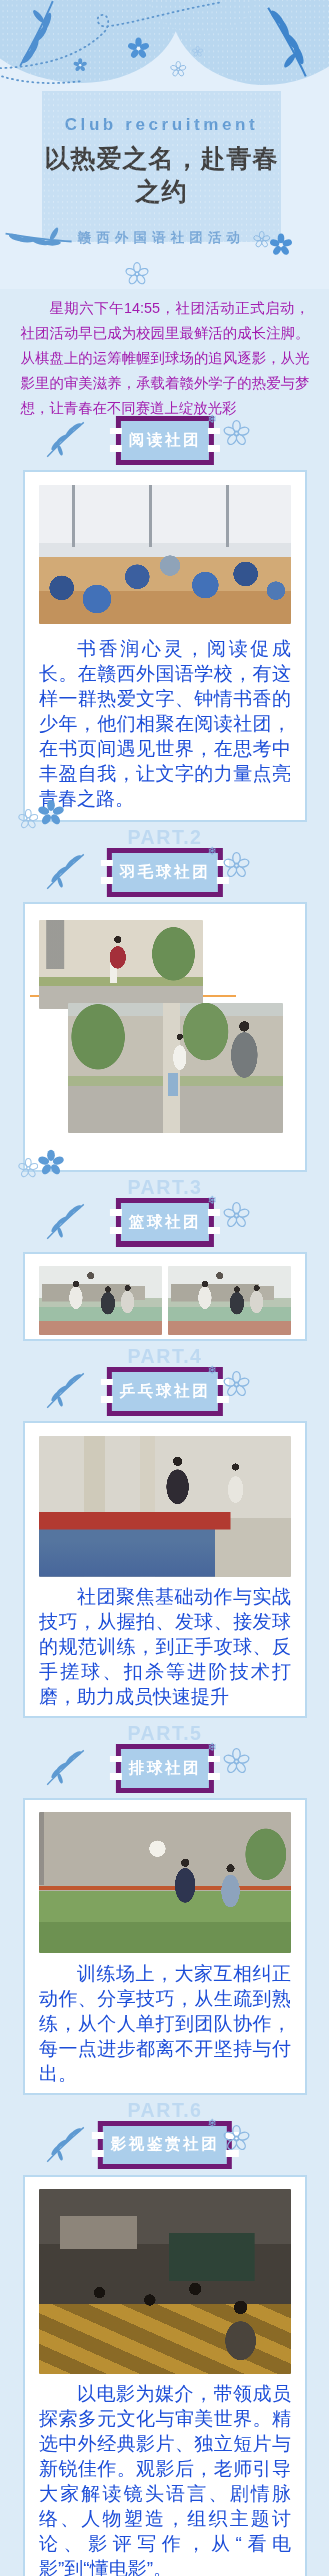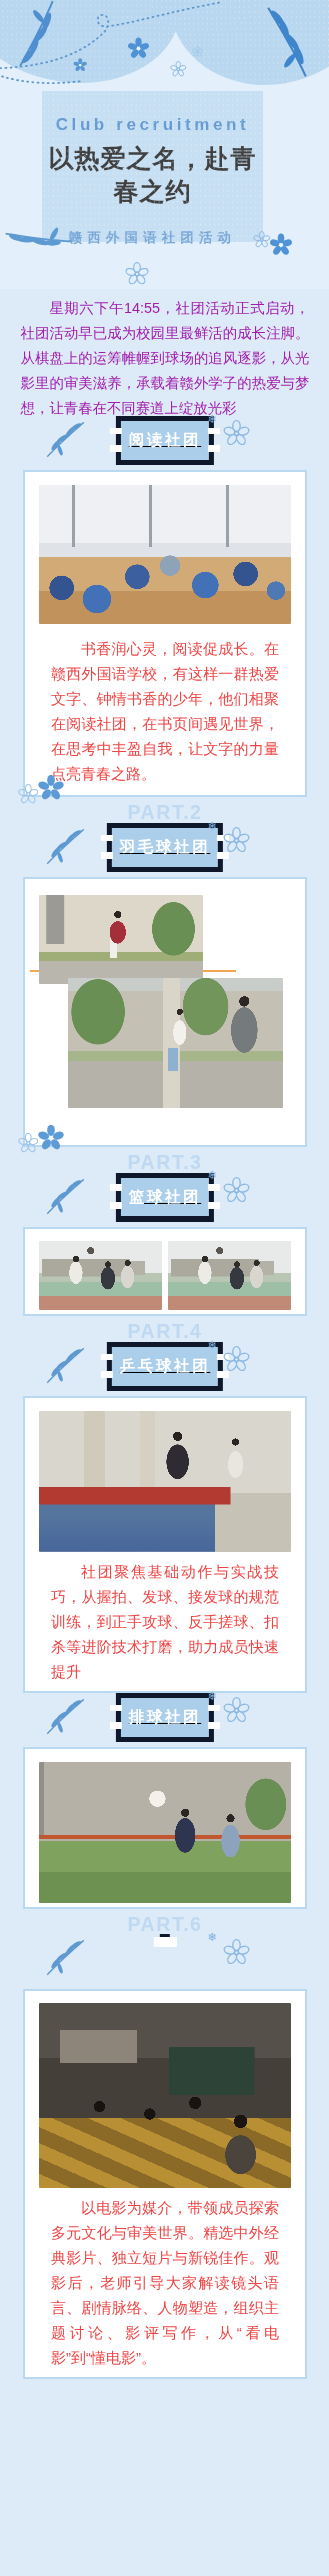--- a/index.html
+++ b/index.html
@@ -16,51 +16,51 @@
       background-image:radial-gradient(rgba(255,255,255,.8) 0.7px,transparent 0.8px);
       background-size:4.6px 5.7px;border-radius:inherit;}
   .curve-svg{position:absolute;left:0;top:0;}
   .deco{position:absolute;}
   .hero-leaf-tl{left:6.2px;top:4.1px;width:62px;height:62px;color:#4f8fd0;transform:rotate(160deg);}
   .hero-leaf-tr{right:9.3px;top:7.2px;width:67px;height:67px;color:#3f85cc;transform:rotate(18deg) scaleX(-1);}
   .fl-a{left:127px;top:37px;width:23px;color:#4f93d6;}
   .fl-b{left:73px;top:58px;width:14.4px;color:#5a98d4;}
   .fl-c{left:170px;top:61px;width:16.5px;color:#8cb8e2;}
   .fl-d{left:192px;top:46px;width:11.3px;color:#9cc3e8;}
-  .hero-panel{position:absolute;left:42px;top:91px;width:221px;height:151px;background:#c7dff3;text-align:center;}
+  .hero-panel{position:absolute;left:42px;top:91px;width:239px;height:151px;background:#c7dff3;text-align:center;}
   .hero-en{padding-top:24px;font-size:17px;font-weight:bold;color:#649cd3;letter-spacing:3.6px;}
   .hero-cn{margin-top:7px;font-size:25px;font-weight:bold;color:#404040;letter-spacing:1px;}
   .hero-sub{margin-top:20.6px;font-size:13.4px;font-weight:bold;color:#79a8d7;letter-spacing:5.2px;text-align:center;}
   .hero-leaf-bl{left:9.3px;top:210px;width:57px;height:57px;color:#5e9ad2;transform:rotate(-130deg);}
   .fl-e{left:253px;top:231px;width:17.5px;color:#8cb8e2;}
   .fl-f{left:269px;top:233px;width:24px;color:#4f93d6;}
   .fl-center{left:125px;top:262px;width:24px;color:#8ab8e4;}
 
   
   .intro{margin:7.2px 20.6px 0;font-size:14.4px;line-height:25px;color:#a21caf;
          text-align:justify;text-indent:2em;}
 
   
   section.club{position:relative;}
   .part-label{margin-top:5.2px;text-align:center;font-size:19.6px;line-height:20.6px;
               font-weight:bold;color:#bed9f1;letter-spacing:1.5px;}
   .badge-row{position:relative;height:49px;margin-top:0;}
-  .badge{position:absolute;left:50%;top:0;transform:translateX(-50%);background:#0f172a;padding:5.2px;text-decoration:underline;}
+  .badge{position:absolute;left:50%;top:0;transform:translateX(-50%);background:#701a75;padding:5.2px;}
   .badge-inner{background:#abceeb;color:#fff;font-size:15.5px;font-weight:bold;
                letter-spacing:2.6px;padding:8.8px 7.7px;white-space:nowrap;}
   .tab{position:absolute;width:12.4px;height:6.7px;background:#fff;}
   .tab.l1{left:-6.2px;top:24%;} .tab.l2{left:-6.2px;top:60%;}
   .tab.r1{right:-6.2px;top:24%;} .tab.r2{right:-6.2px;top:60%;}
   .badge-leaf{left:44px;top:1px;width:43px;height:43px;color:#5e9ad2;}
   .badge-snow{position:absolute;right:113px;top:-3.1px;font-size:11.3px;color:#7fb0de;}
   .badge-flower{right:80px;top:4.1px;width:27px;color:#8cb8e2;}
 
   
   .card{margin:5.2px 23px 0;background:#fff;border:2.6px solid #b9d9f0;padding:12.4px 14px 4.1px;}
-  .card p{margin:12px;font-size:15px;line-height:25px;color:#ef4444;text-align:justify;text-indent:2em;}
+  .card p{margin:0;font-size:19px;line-height:25px;color:#1d4ed8;text-align:justify;text-indent:2em;}
   .card .txt-after{margin-top:12.4px;margin-bottom:5.2px;}
   .card .txt-tight{margin-top:7.2px;margin-bottom:3.1px;}
   .photo{width:100%;border-radius:1px;}
 
   .corner-flowers{position:relative;height:0;}
   .corner-flowers .cf1{left:17.5px;top:-13.4px;width:20.6px;color:#9ec5e8;}
   .corner-flowers .cf2{left:37px;top:-23px;width:28px;color:#5d9bd6;}
 
   
   .ph-reading{height:139px;background:
@@ -331,52 +331,55 @@
           <use href="#flower5o"></use>
         </svg>
     </div>
     <div class="card">
       <div class="photo ph-pingpong" aria-label="table-tennis-practice"></div>
       <p class="txt-tight">社团聚焦基础动作与实战技巧，从握拍、发球、接发球的规范训练，到正手攻球、反手搓球、扣杀等进阶技术打磨，助力成员快速提升</p>
     </div>
   </section>
 
   <section class="club">
+    <div class="part-label">PART.5</div>
     <div class="badge-row">
       <svg class="deco badge-leaf" viewBox="0 0 80 80">
           <use href="#branch"></use>
         </svg>
       <div class="badge">
         <span class="tab l1"></span>
         <span class="tab l2"></span>
         <span class="tab r1"></span>
         <span class="tab r2"></span>
         <div class="badge-inner">排球社团</div>
       </div>
       <span class="badge-snow">❄</span>
       <svg class="deco badge-flower" viewBox="0 0 40 40">
           <use href="#flower5o"></use>
         </svg>
     </div>
     <div class="card">
       <div class="photo ph-volleyball" aria-label="volleyball-setting-drill"></div>
+      <p class="txt-tight">训练场上，大家互相纠正动作、分享技巧，从生疏到熟练，从个人单打到团队协作，每一点进步都离不开坚持与付出。</p>
     </div>
   </section>
 
   <section class="club">
     <div class="part-label">PART.6</div>
     <div class="badge-row">
       <svg class="deco badge-leaf" viewBox="0 0 80 80">
           <use href="#branch"></use>
         </svg>
       <div class="badge">
         <span class="tab l1"></span>
         <span class="tab l2"></span>
         <span class="tab r1"></span>
         <span class="tab r2"></span>
+        <div class="badge-inner">影视鉴赏社团</div>
       </div>
       <span class="badge-snow">❄</span>
       <svg class="deco badge-flower" viewBox="0 0 40 40">
           <use href="#flower5o"></use>
         </svg>
     </div>
     <div class="card">
       <div class="photo ph-film" aria-label="film-screening-classroom"></div>
       <p class="txt-tight">以电影为媒介，带领成员探索多元文化与审美世界。精选中外经典影片、独立短片与新锐佳作。观影后，老师引导大家解读镜头语言、剧情脉络、人物塑造，组织主题讨论、影评写作，从“看电影”到“懂电影”。</p>
     </div>

